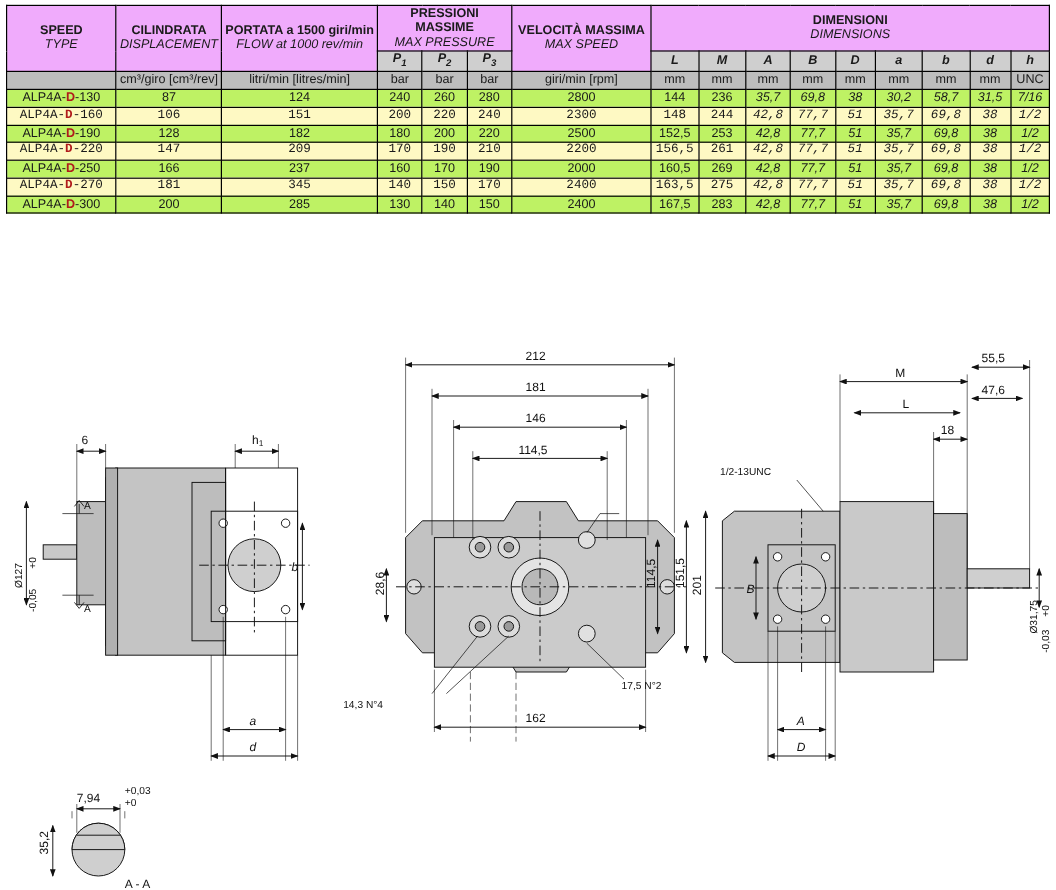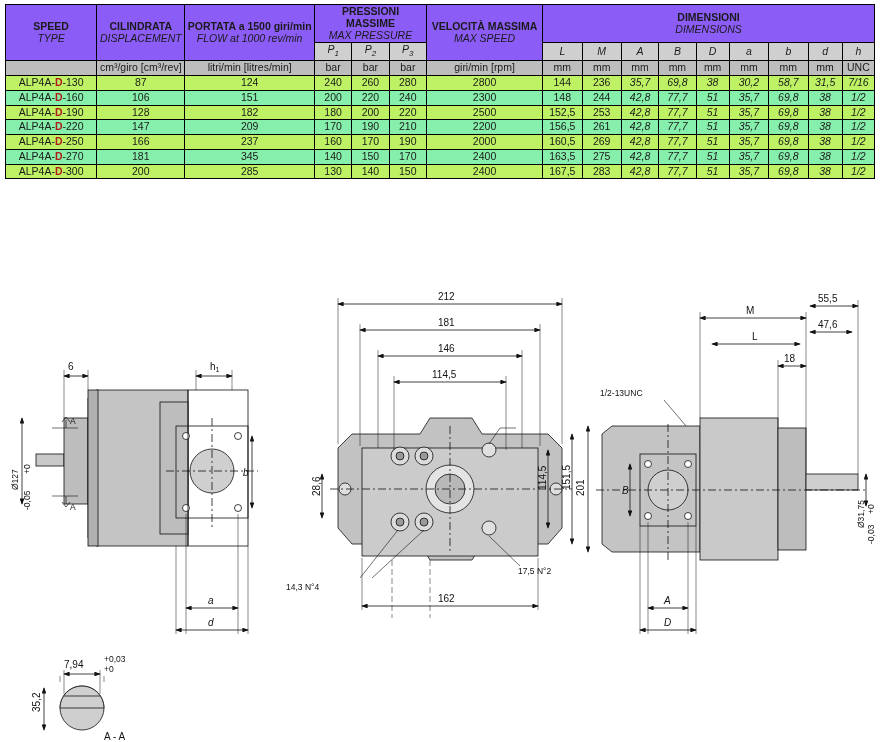--- a/index.html
+++ b/index.html
@@ -19,26 +19,26 @@
     table-layout:fixed;
   }
   .spec-table th,.spec-table td{
     border:1px solid #000;
     text-align:center;
     vertical-align:middle;
     font-size:10.5px;
     padding:1px 1px;
     line-height:1.12;
   }
-  .hdr-main{ background:#8b5cf6; font-weight:bold; }
+  .hdr-main{ background:#f0abfc; font-weight:bold; }
   .hdr-main .it{ font-style:italic; font-weight:normal; }
-  .hdr-sub{ background:#cfcfcf; font-weight:normal; font-style:italic; font-size:10px;}
+  .hdr-sub{ background:#cfcfcf; font-weight:bold; font-style:italic; font-size:10px;}
   .hdr-units{ background:#bdbdbd; font-size:9.5px; }
   .row-a{ background:#bef264; }
-  .row-b{ background:#86efac; }
+  .row-b{ background:#fef9c3;font-family:Liberation Mono, monospace; }
   .tcell-type{ text-align:left; padding-left:10px; font-size:11px;}
   .red{ color:#b01b1b; font-weight:bold; }
   .it{ font-style:italic; }
   .dim-it{ font-style:italic; }
   .sub{ font-size:8px; vertical-align:sub;}
 
   
   .drawing{
     position:absolute;
     left:0;top:278px;

